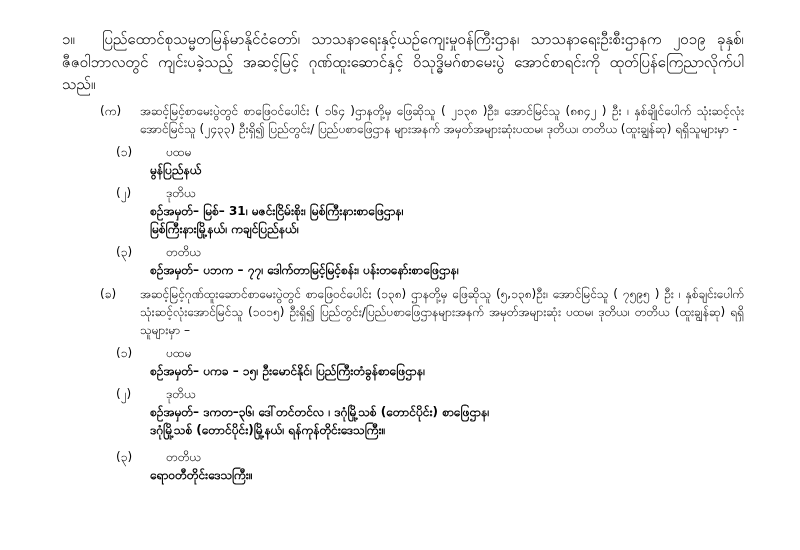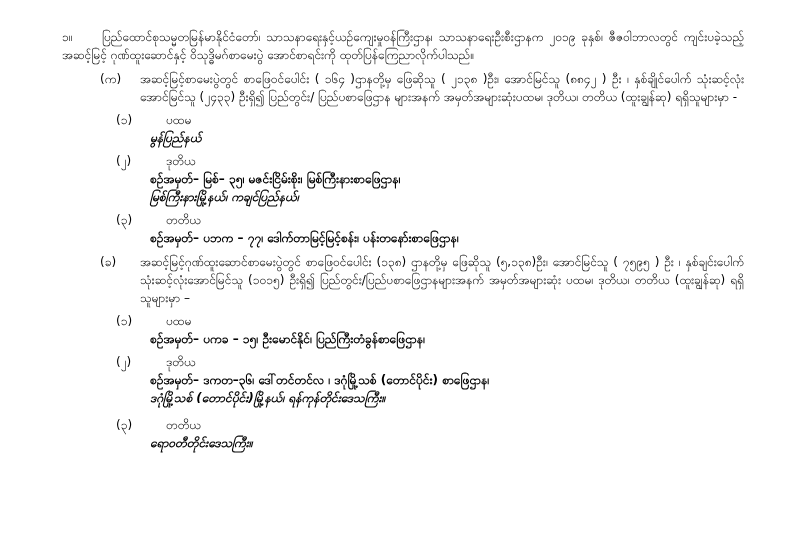--- a/index.html
+++ b/index.html
@@ -30,21 +30,21 @@
     text-align: center;
     font-weight: bold;
     font-size: 13.5px;
     line-height: 1.55;
     letter-spacing: 0.2px;
   }
   .title .line2 {
     display: block;
   }
   .para {
-    font-size: 12px;
+    font-size: 15px;
     line-height: 1.5;
     text-align: justify;
     margin-top: 10px;
   }
   .para .lead {
     display: inline-block;
     width: 40px;
   }
   .indent-1 {
     margin-left: 38px;
@@ -85,21 +85,20 @@
   }
   .sub .detail {
     display: block;
     font-weight: bold;
     padding-left: 12px;
   }
   .sub .detail2 {
     display: block;
     font-weight: bold;
     padding-left: 12px;
-    font-style: italic;
   }
   .spacer-sm { height: 4px; }
 </style>
 </head>
 <body>
 
 <div class="page">
   <div class="doc">
 
 
@@ -117,21 +116,21 @@
       <div class="body">
         <span class="rank">ပထမ</span>
         <span class="detail2">မွန်ပြည်နယ်</span>
       </div>
     </div>
 
     <div class="sub indent-1">
       <div class="marker">(၂)</div>
       <div class="body">
         <span class="rank">ဒုတိယ</span>
-        <span class="detail">စဉ်အမှတ်– မြစ်– ၃၅၊ မဇင်းငြိမ်းစိုး၊ မြစ်ကြီးနားစာဖြေဌာန၊</span>
+        <span class="detail">စဉ်အမှတ်– မြစ်– 31၊ မဇင်းငြိမ်းစိုး၊ မြစ်ကြီးနားစာဖြေဌာန၊</span>
         <span class="detail2">မြစ်ကြီးနားမြို့နယ်၊ ကချင်ပြည်နယ်၊</span>
       </div>
     </div>
 
     <div class="sub indent-1">
       <div class="marker">(၃)</div>
       <div class="body">
         <span class="rank">တတိယ</span>
         <span class="detail">စဉ်အမှတ်– ပဘက – ၇၇၊ ဒေါက်တာမြင့်မြင့်စန်း၊ ပန်းတနော်းစာဖြေဌာန၊</span>
       </div>

